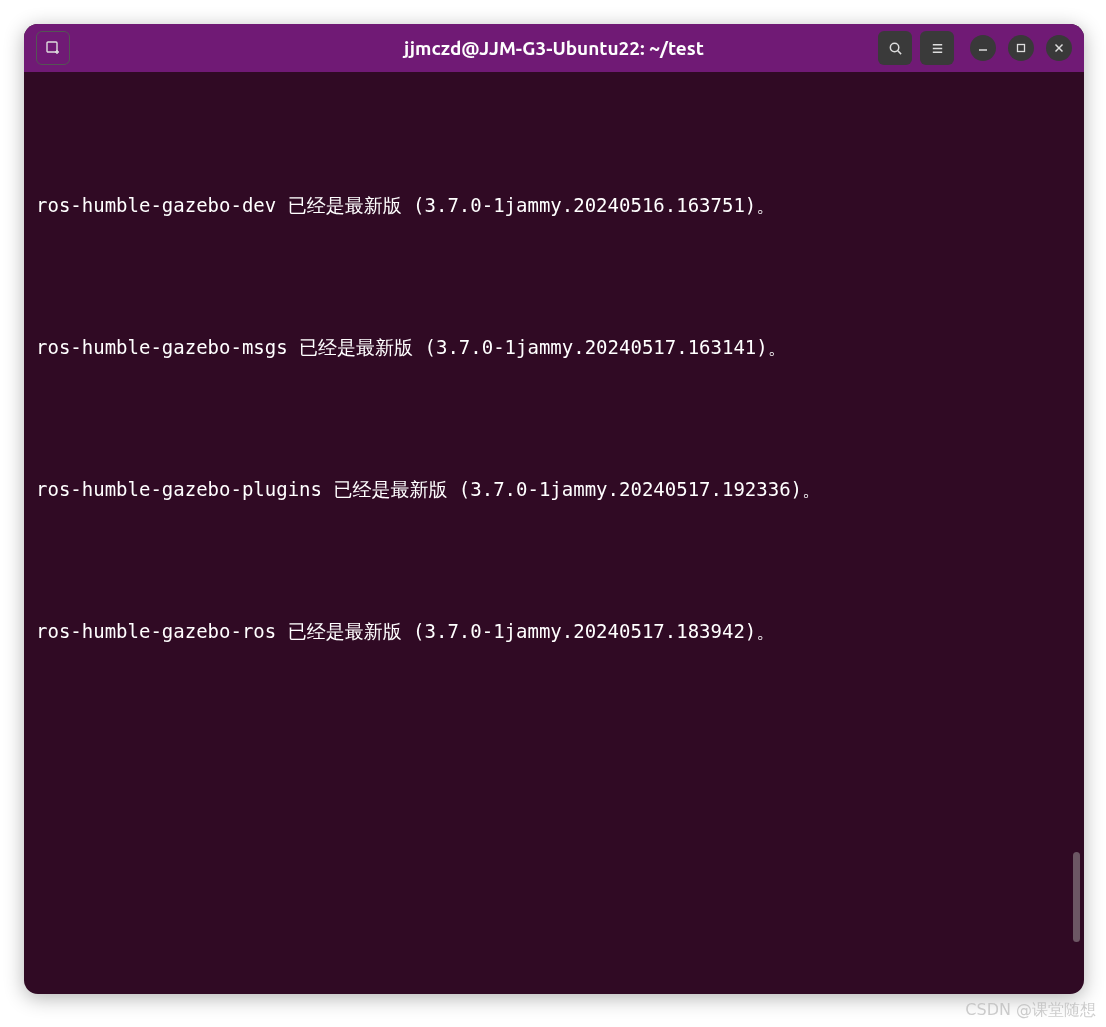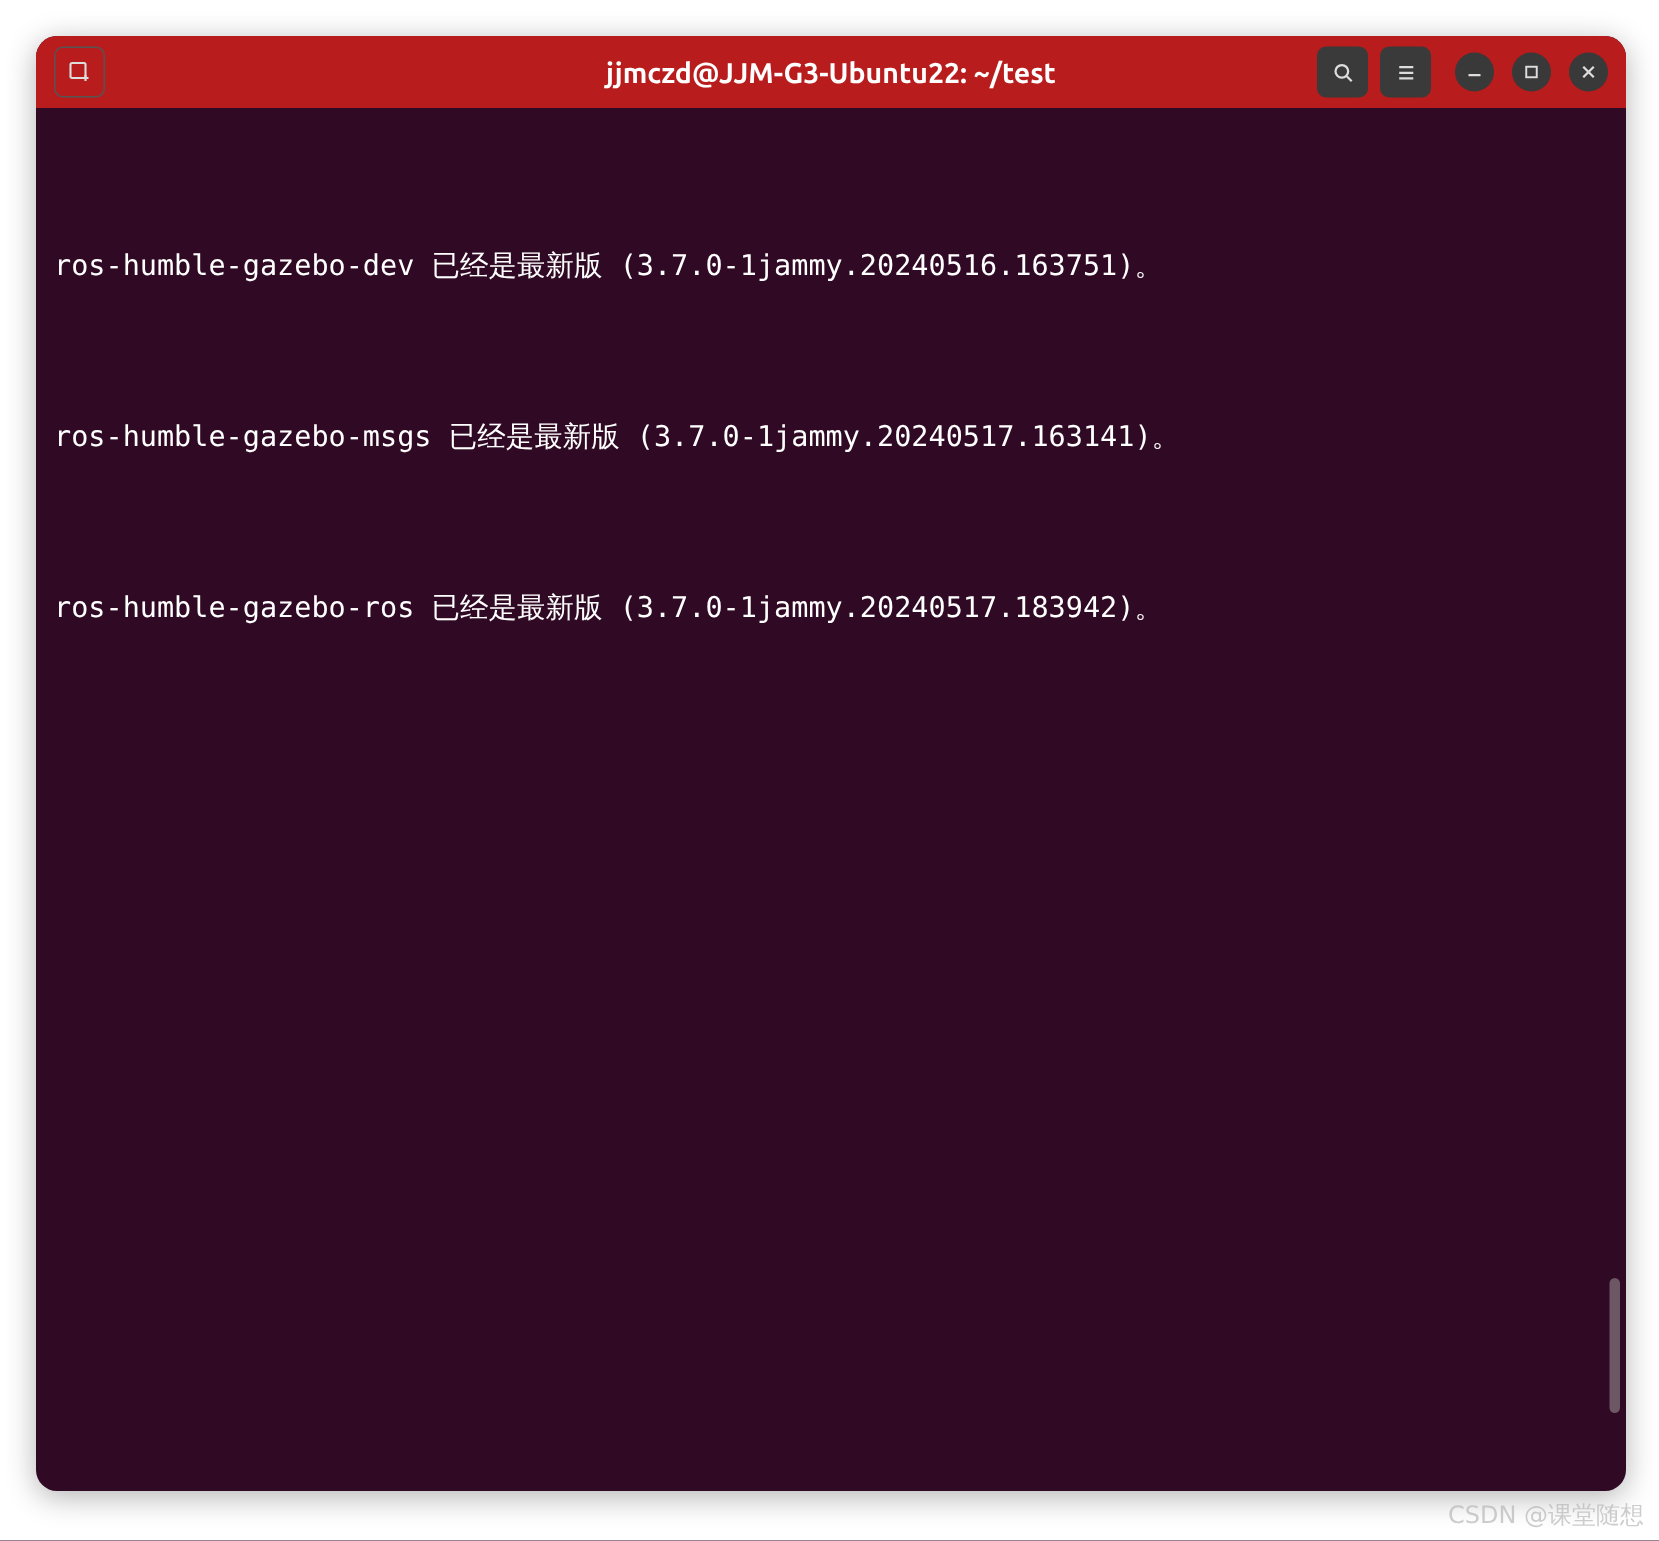--- a/index.html
+++ b/index.html
@@ -23,21 +23,21 @@
       height: 970px;
       background: #300a24;
       border-radius: 14px;
       overflow: hidden;
       box-shadow: 0 4px 20px rgba(0,0,0,0.3);
       display: flex;
       flex-direction: column;
     }
     .title-bar {
       height: 48px;
-      background: #b91c1c;
+      background: #701a75;
       display: flex;
       align-items: center;
       padding: 0 12px;
       position: relative;
       flex-shrink: 0;
     }
     .new-tab-button {
       width: 34px;
       height: 34px;
       border: 1px solid #555;
@@ -97,20 +97,21 @@
       color: #ffffff;
       font-size: 19px;
       line-height: 38px;
       overflow: hidden;
       position: relative;
       white-space: pre-wrap;
       word-break: break-all;
     }
     .terminal-line {
       display: block;
+      margin-top: 28px;
     }
     .scrollbar {
       position: absolute;
       right: 4px;
       top: 780px;
       width: 7px;
       height: 90px;
       background: #6c5764;
       border-radius: 4px;
     }
@@ -169,20 +170,21 @@
             <line x1="8.5" y1="1.5" x2="1.5" y2="8.5"></line>
           </svg>
         </div>
       </div>
     </div>
   </div>
 
   <div class="terminal-content">
     <span class="terminal-line">ros-humble-gazebo-dev 已经是最新版 (3.7.0-1jammy.20240516.163751)。</span>
     <span class="terminal-line">ros-humble-gazebo-msgs 已经是最新版 (3.7.0-1jammy.20240517.163141)。</span>
+    <span class="terminal-line">ros-humble-gazebo-plugins 已经是最新版 (3.7.0-1jammy.20240517.192336)。</span>
     <span class="terminal-line">ros-humble-gazebo-ros 已经是最新版 (3.7.0-1jammy.20240517.183942)。</span>
     
     
     
     
     
     
     
     
     

